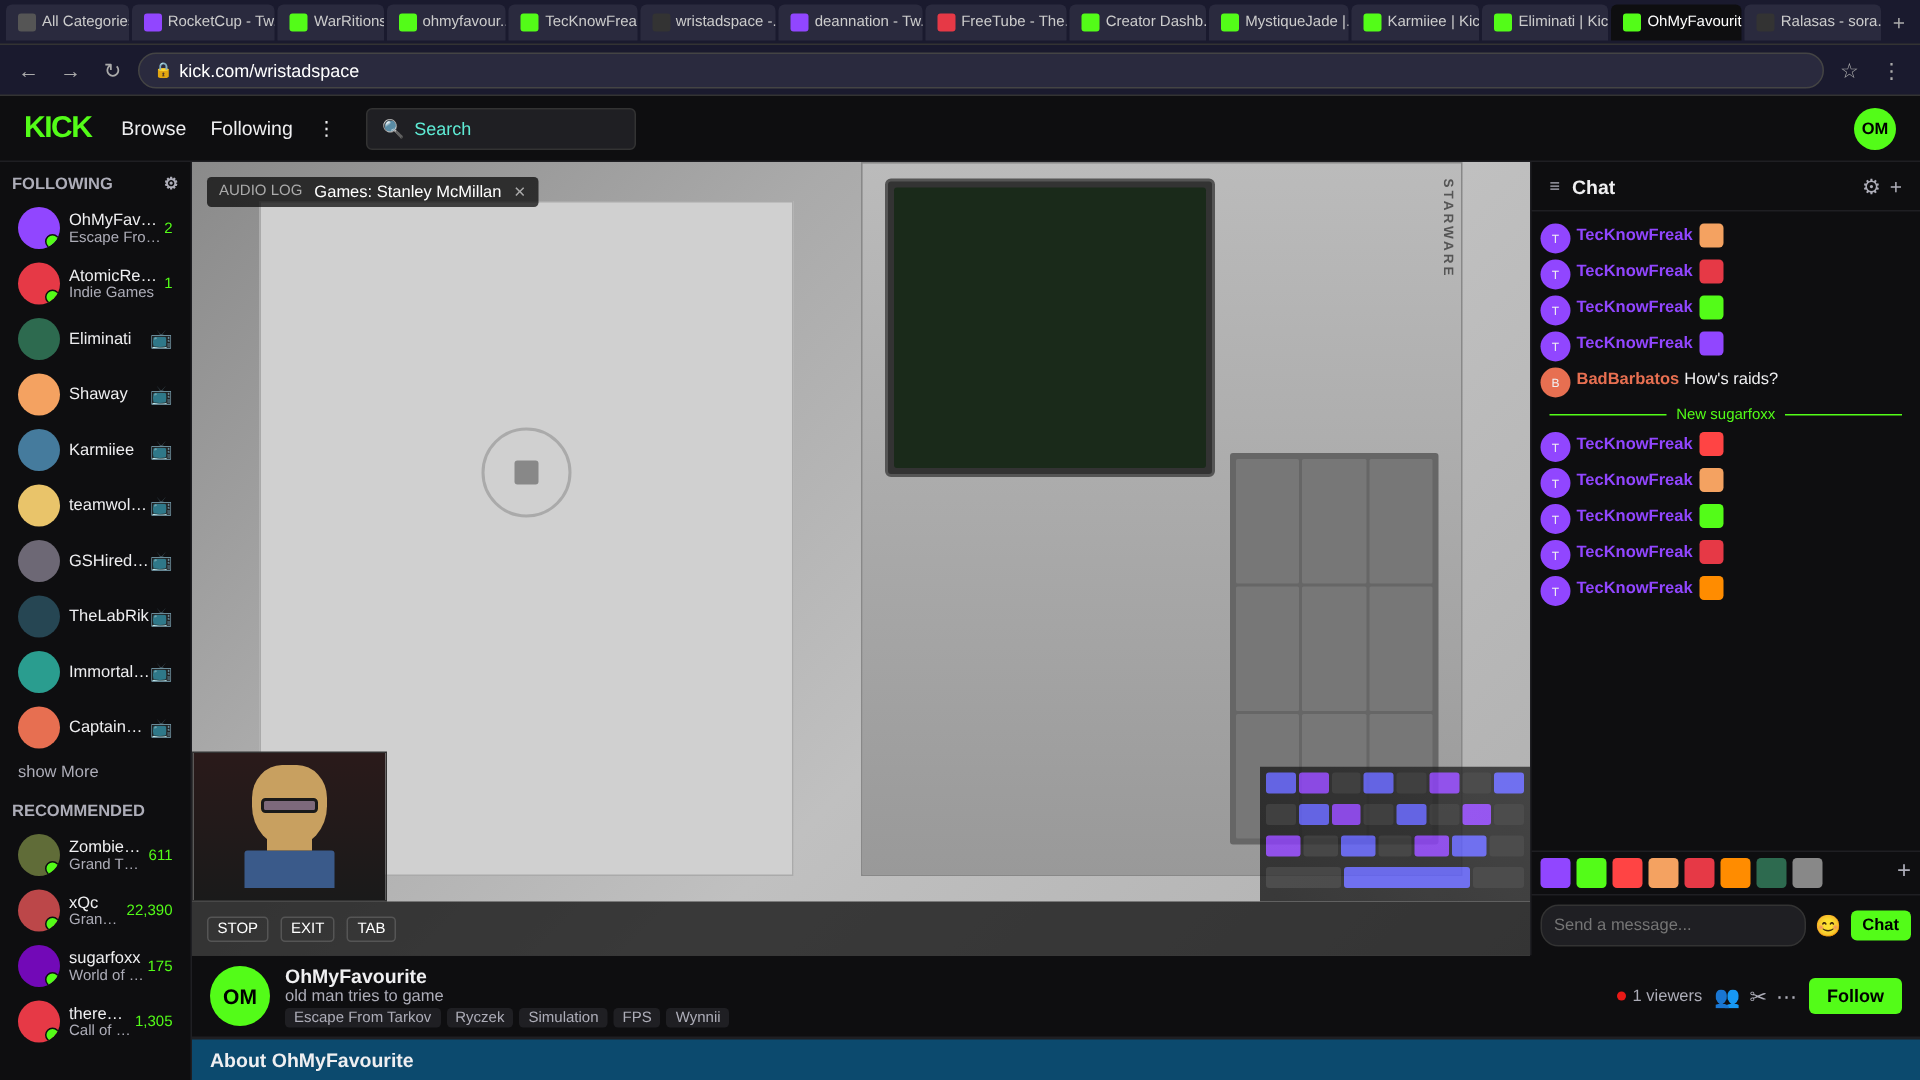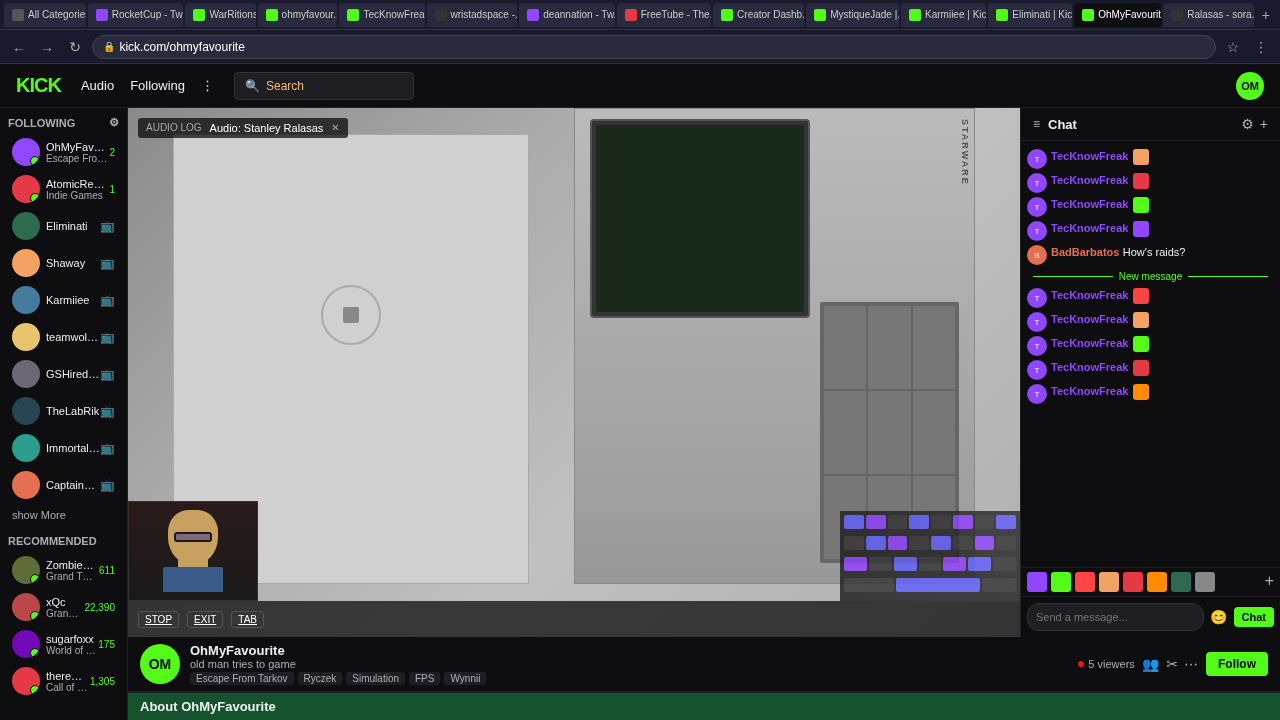--- a/index.html
+++ b/index.html
@@ -293,21 +293,20 @@
       gap: 8px;
     }
     .ctrl-btn {
       background: none;
       border: 1px solid #555;
       color: #fff;
       border-radius: 3px;
       padding: 2px 6px;
       font-size: 10px;
       cursor: pointer;
-      text-decoration: underline;
     }
 
     
     .webcam-overlay {
       position: absolute;
       bottom: 36px;
       left: 0;
       width: 130px;
       height: 100px;
       background: #1a1a1a;
@@ -497,21 +496,21 @@
       padding: 4px 8px;
       font-size: 11px;
       font-weight: 600;
       color: #000;
       cursor: pointer;
     }
     .chat-settings-icon { color: #adadb8; cursor: pointer; font-size: 14px; }
 
     
     .about-section {
-      background: #14532d;
+      background: #0c4a6e;
       padding: 6px 12px;
       font-size: 11px;
       color: #adadb8;
       border-top: 1px solid #1f1f23;
     }
     .about-title { font-size: 13px; font-weight: 600; color: #efeff1; }
 
     
     .highlighted-channels {
       display: flex;
@@ -597,36 +596,36 @@
   </div>
   <span class="tab-plus">+</span>
 </div>
 
 <div class="browser-toolbar">
   <button class="nav-btn">←</button>
   <button class="nav-btn">→</button>
   <button class="nav-btn">↻</button>
   <div class="address-bar">
     <span class="address-lock">🔒</span>
-    <span>kick.com/ohmyfavourite</span>
+    <span>kick.com/wristadspace</span>
   </div>
   <button class="nav-btn">☆</button>
   <button class="nav-btn">⋮</button>
 </div>
 
 <div class="app-header">
   <span class="kick-logo">KICK</span>
   <div class="header-nav">
-    <span class="header-nav-item">Audio</span>
+    <span class="header-nav-item">Browse</span>
     <span class="header-nav-item">Following</span>
     <span class="header-nav-item">⋮</span>
   </div>
   <div class="header-search">
     <span>🔍</span>
-    <span style="color:#fdba74; font-size:12px;">Search</span>
+    <span style="color:#5eead4; font-size:12px;">Search</span>
   </div>
   <div class="header-right">
     <div class="avatar-small">OM</div>
   </div>
 </div>
 
 <div class="main-layout">
 
   <div class="sidebar">
     <div class="sidebar-section-title">
@@ -780,21 +779,21 @@
                 <div style="background:#777; border-radius:1px;"></div>
                 <div style="background:#777; border-radius:1px;"></div>
                 <div style="background:#777; border-radius:1px;"></div>
                 <div style="background:#777; border-radius:1px;"></div>
               </div>
             </div>
           </div>
 
           <div class="audio-log-bar">
             <span style="color:#aaa; font-size:10px;">AUDIO LOG</span>
-            <span>Audio: Stanley Ralasas</span>
+            <span>Games: Stanley McMillan</span>
             <span style="color:#aaa; cursor:pointer; font-size:10px;">✕</span>
           </div>
 
 
           <div class="webcam-overlay">
             <div class="webcam-face">
               <div style="position:relative; display:flex; flex-direction:column; align-items:center;">
                 <div style="width:50px; height:55px; border-radius:40% 40% 50% 50%; background:#c8a060; position:relative;">
                   <div style="position:absolute; top:22px; left:6px; width:38px; height:10px; border:2px solid #1a1a1a; border-radius:3px; background:rgba(50,50,150,0.5);"></div>
                   <div style="position:absolute; bottom:-2px; left:10px; width:30px; height:10px; background:#c8a060;"></div>
@@ -899,21 +898,21 @@
 
           <div class="chat-msg">
             <div class="chat-user-avatar" style="background:#e76f51;">B</div>
             <div>
               <span class="chat-username" style="color:#e76f51;">BadBarbatos</span>
               <span class="chat-text">How's raids?</span>
             </div>
           </div>
 
           <div class="new-messages-divider">
-            <span>New message</span>
+            <span>New sugarfoxx</span>
           </div>
 
           <div class="chat-msg">
             <div class="chat-user-avatar" style="background:#9146ff;">T</div>
             <div>
               <span class="chat-username">TecKnowFreak</span>
               <span class="chat-emoji" style="background:#ff4444; border-radius:3px; display:inline-block; width:16px; height:16px;"></span>
             </div>
           </div>
           <div class="chat-msg">
@@ -977,21 +976,21 @@
           <span class="stream-tag">Escape From Tarkov</span>
           <span class="stream-tag">Ryczek</span>
           <span class="stream-tag">Simulation</span>
           <span class="stream-tag">FPS</span>
           <span class="stream-tag">Wynnii</span>
         </div>
       </div>
       <div class="stream-meta">
         <div class="viewers-badge">
           <div class="live-dot"></div>
-          <span>5 viewers</span>
+          <span>1 viewers</span>
         </div>
         <div class="stream-actions">
           <span class="action-icon">👥</span>
           <span class="action-icon">✂</span>
           <span class="action-icon">⋯</span>
         </div>
         <button class="follow-btn">Follow</button>
       </div>
     </div>
 

